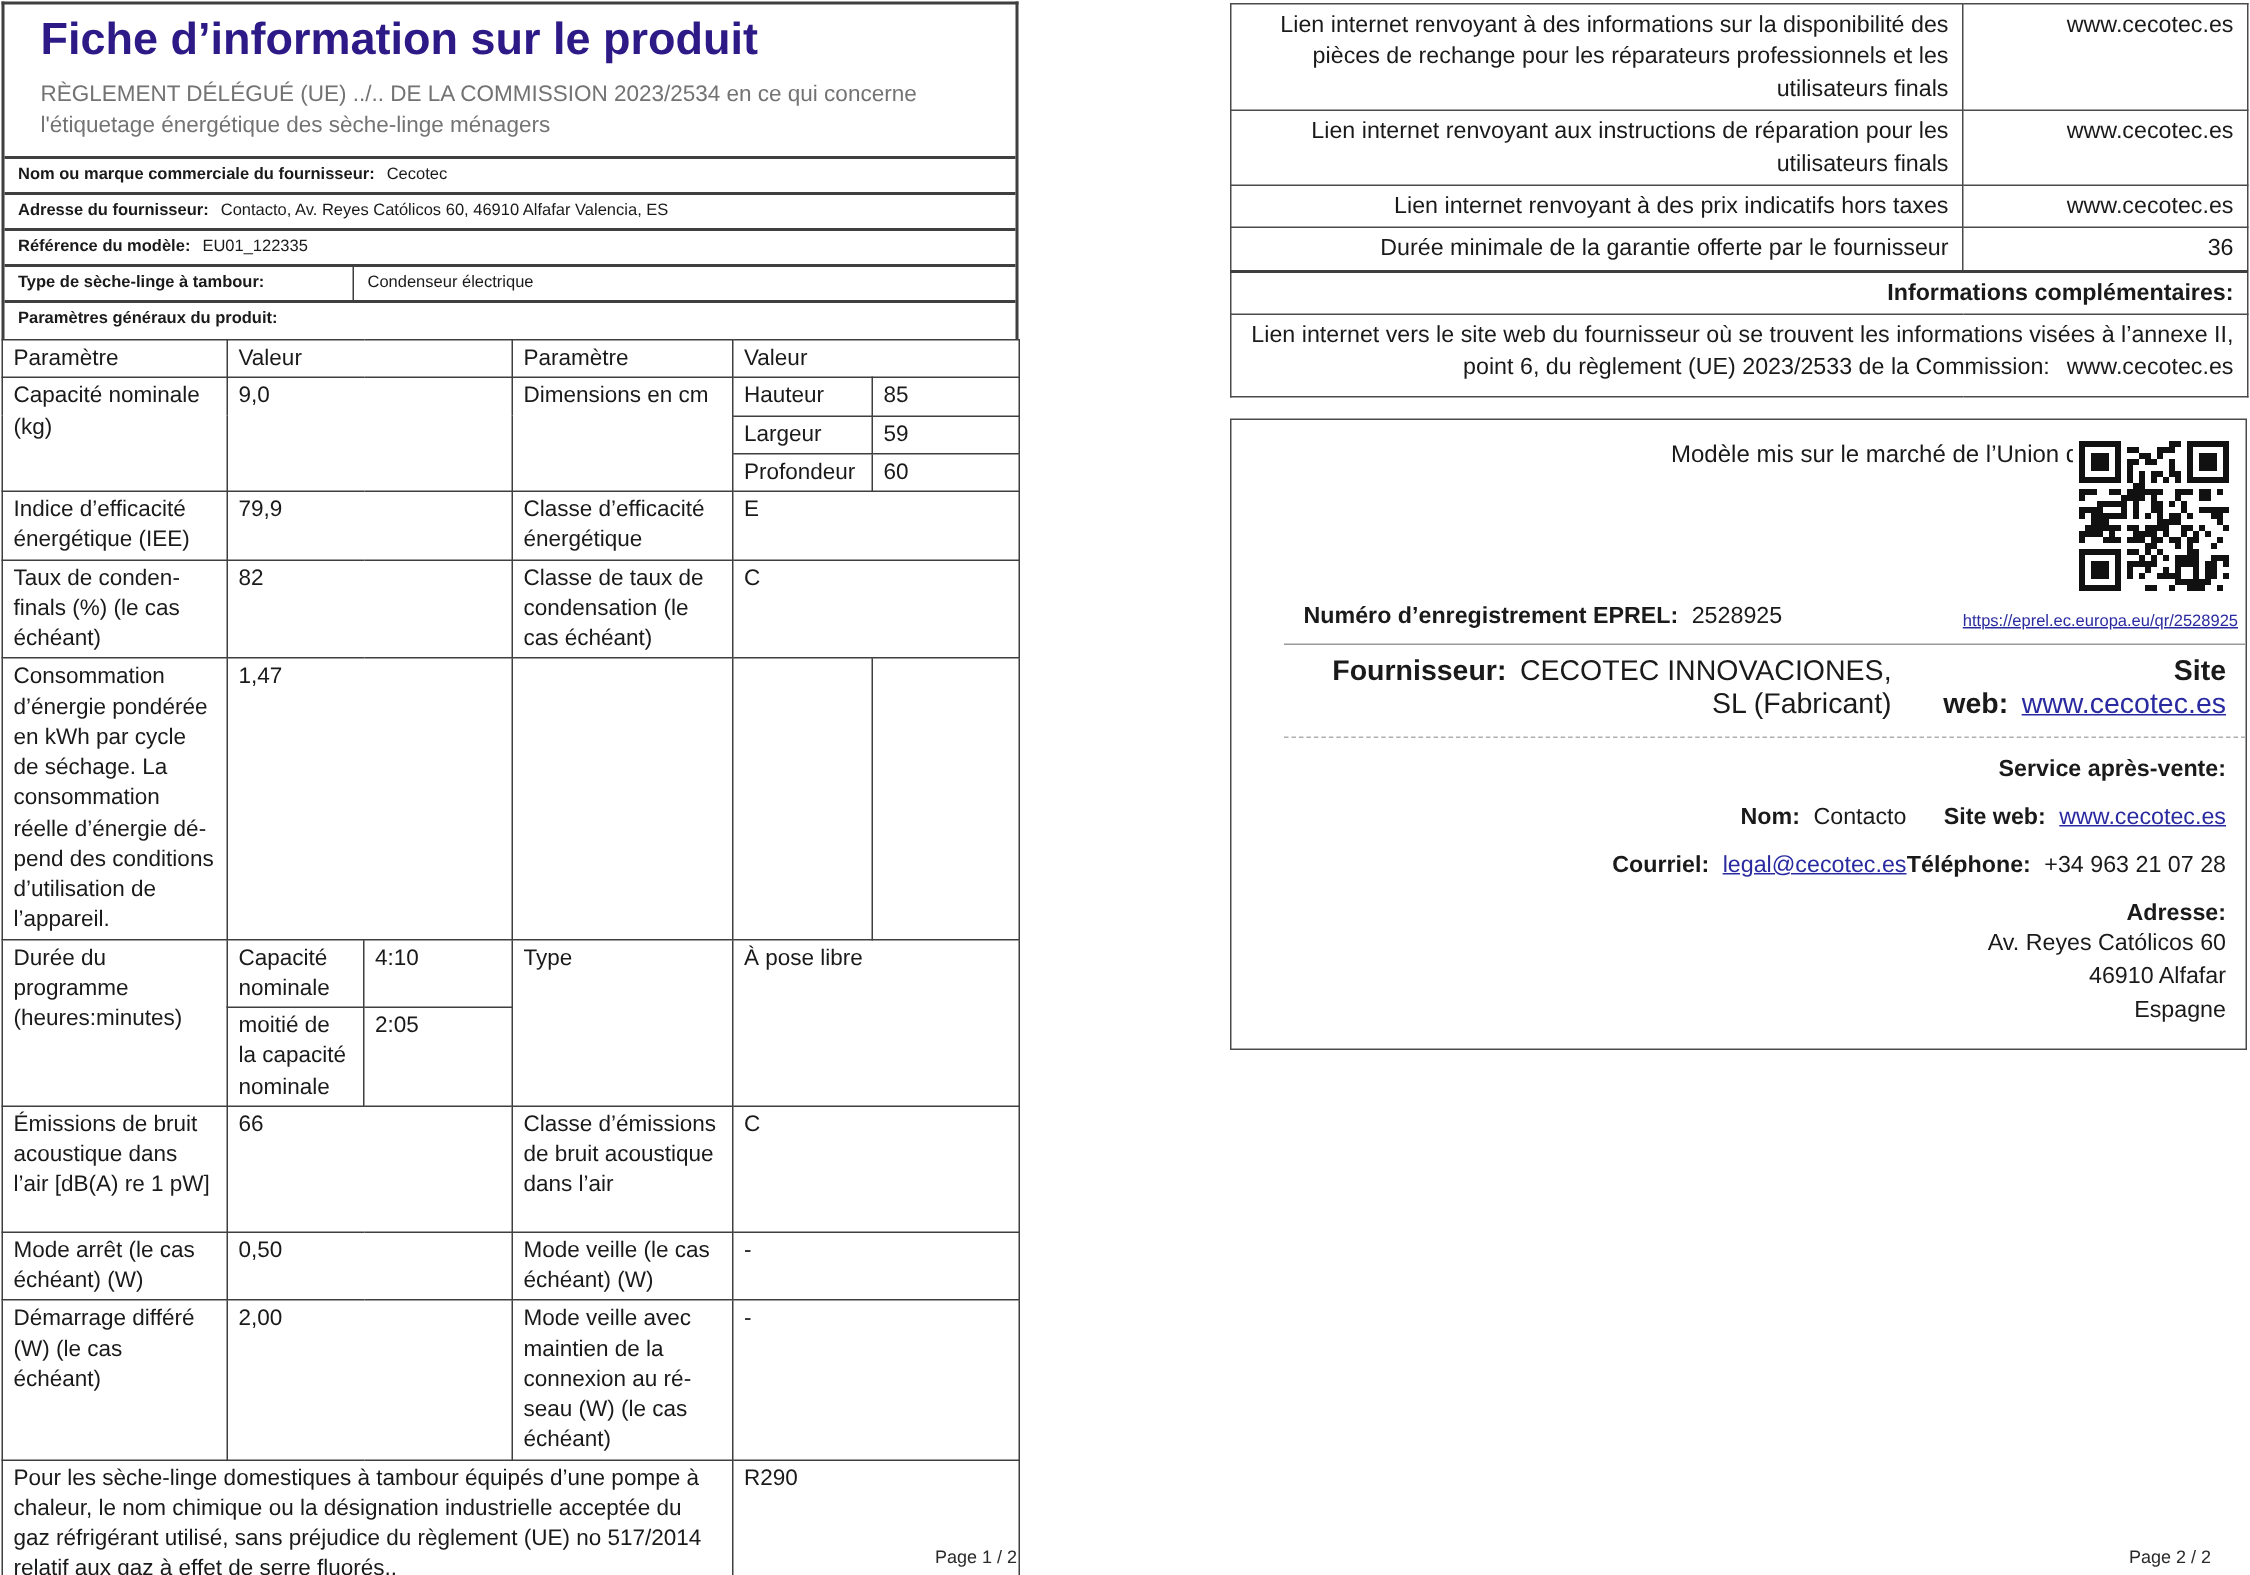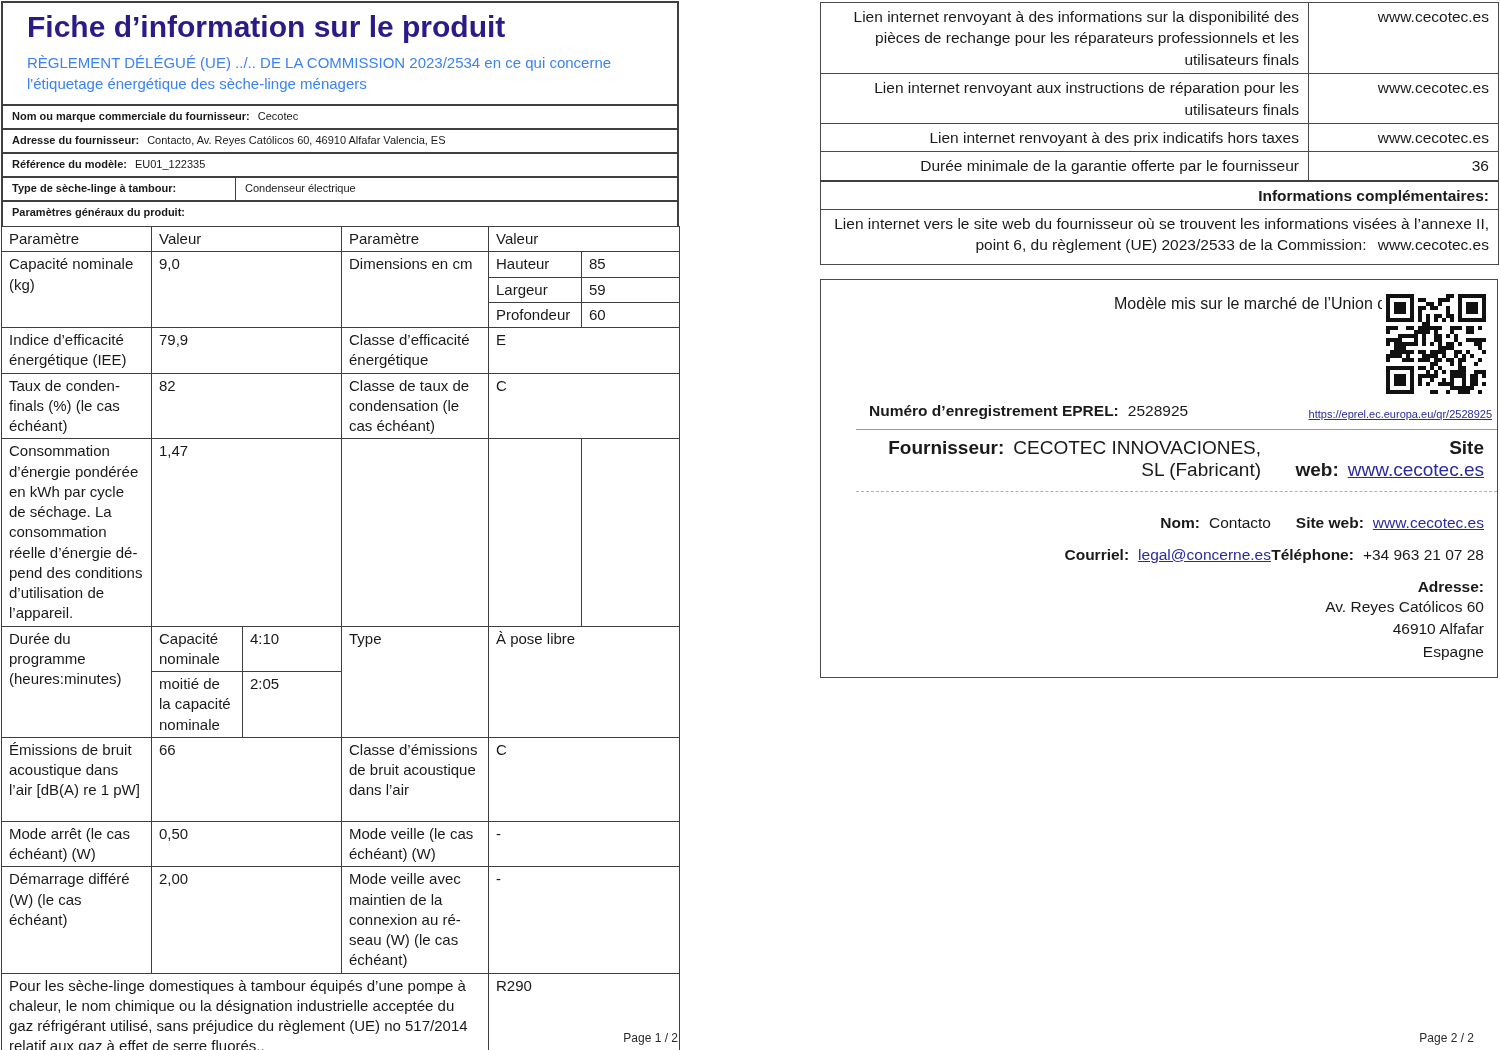--- a/index.html
+++ b/index.html
@@ -5,21 +5,21 @@
   * { margin:0; padding:0; box-sizing:border-box; }
   html,body { width:1500px; height:1050px; background:#ffffff;
               font-family:"Liberation Sans", sans-serif; color:#1a1a1a; }
   body { position:relative; overflow:hidden; }
 
   
   .page1 { position:absolute; left:1px; top:1px; width:678px; }
   .p1-box { border:2px solid #3f3f3f; border-bottom:none; }
   .title-block { padding:7px 10px 10px 24px; border-bottom:2px solid #3f3f3f; }
   .doc-title { font-size:30px; font-weight:bold; color:#2e1a87; letter-spacing:0px; }
-  .doc-subtitle { font-size:15px; margin-top:8px; line-height:1.4; color:#3b82f6; }
+  .doc-subtitle { font-size:15px; margin-top:8px; line-height:1.4; color:#737373; }
   .info-row { padding:3px 9px; border-bottom:2px solid #3f3f3f; font-size:11px; line-height:1.35; min-height:24px; }
   .info-row .lbl { font-weight:bold; }
   .info-row .val { margin-left:8px; }
   .type-row { display:flex; padding:0; }
   .type-row .cell-l { width:233px; padding:3px 9px; border-right:1.5px solid #3f3f3f; font-weight:bold; }
   .type-row .cell-r { flex:1; padding:3px 9px; }
   .section-row { font-weight:bold; }
 
   table.params { width:678px; border-collapse:collapse; table-layout:fixed; font-size:15px; }
   table.params td { border:1.5px solid #3f3f3f; vertical-align:top; padding:2px 7px; line-height:1.35; overflow:hidden; }
@@ -536,33 +536,34 @@
     <div class="supplier-row">
       <div class="left">
         <span class="lbl-b">Fournisseur:</span><span class="v">CECOTEC INNOVACIONES, SL (Fabricant)</span>
       </div>
       <div>
         <span class="lbl-b">Site web:</span><a class="link v">www.cecotec.es</a>
       </div>
     </div>
 
     <div class="sav">
+      <div class="sav-title">Service après-vente:</div>
 
       <div class="sav-row2">
         <div>
           <span class="lbl-b">Nom:</span><span class="v">Contacto</span>
         </div>
         <div>
           <span class="lbl-b">Site web:</span><a class="link v">www.cecotec.es</a>
         </div>
       </div>
 
       <div class="sav-row2">
         <div>
-          <span class="lbl-b">Courriel:</span><a class="link v">legal@concerne.es</a>
+          <span class="lbl-b">Courriel:</span><a class="link v">legal@cecotec.es</a>
         </div>
         <div>
           <span class="lbl-b">Téléphone:</span><span class="v">+34 963 21 07 28</span>
         </div>
       </div>
 
       <div class="addr-title">Adresse:</div>
       <div class="addr-line">Av. Reyes Católicos 60</div>
       <div class="addr-line">46910 Alfafar</div>
       <div class="addr-line">Espagne</div>

